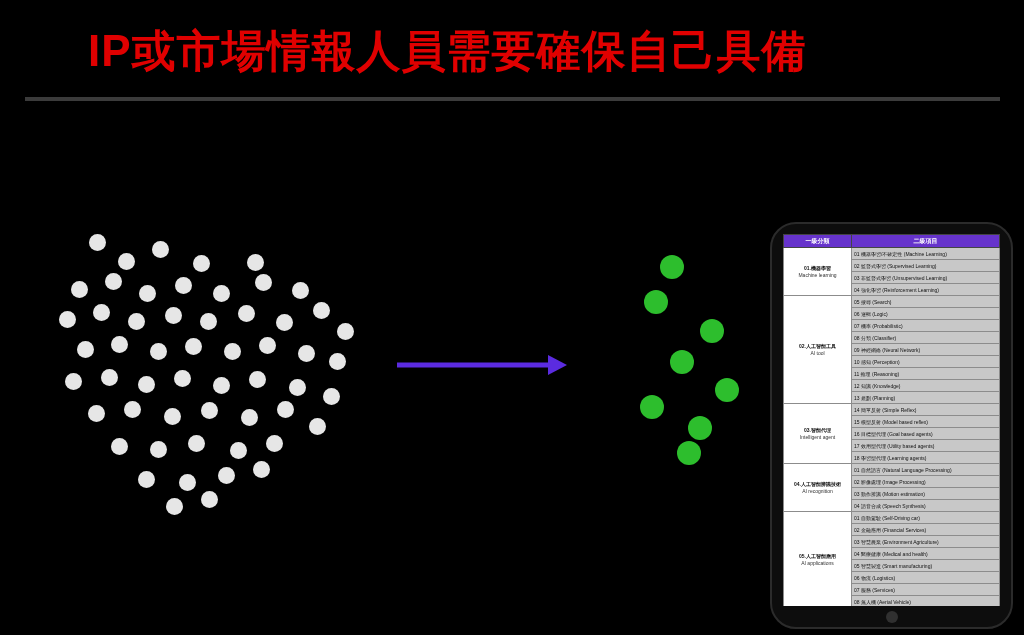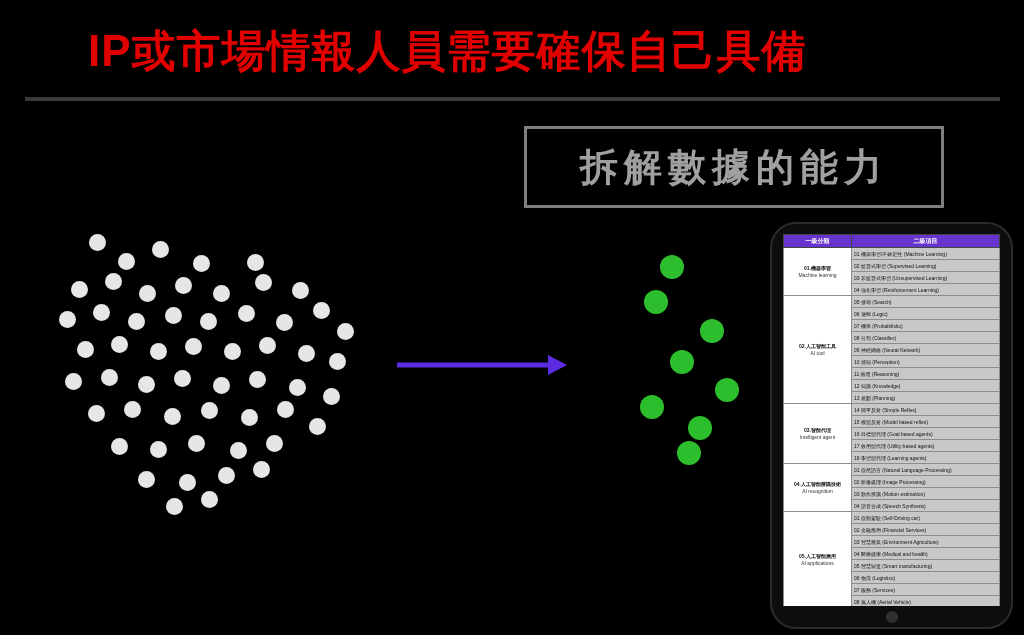--- a/index.html
+++ b/index.html
@@ -125,23 +125,20 @@
 </head>
 <body>
 
 <div class="canvas" style="--background: #000000; --title-red: #e00000; --rule: #3b3b3b; --box-border: #7f7f7f; --box-text: #a0a0a0; --gray-dot: #e6e6e6; --green-dot: #2dbe2d; --arrow: #5b2be0; --table-header-bg: #6633cc; --table-header-text: #ffffff; --item-cell-bg: #c8c8c8;">
 
   <div class="slide-title">IP或市場情報人員需要確保自己具備</div>
 
   <div class="title-rule"></div>
 
 
-  <div class="cap-box cap-box-right">
-    <span>拆解數據的能力</span>
-  </div>
 
   <div id="gray-dots">
       <div class="dot dot-gray" style="left: 88.5px; top: 233.5px; width: 17px; height: 17px;"></div>
       <div class="dot dot-gray" style="left: 117.5px; top: 252.5px; width: 17px; height: 17px;"></div>
       <div class="dot dot-gray" style="left: 151.5px; top: 240.5px; width: 17px; height: 17px;"></div>
       <div class="dot dot-gray" style="left: 192.5px; top: 254.5px; width: 17px; height: 17px;"></div>
       <div class="dot dot-gray" style="left: 246.5px; top: 253.5px; width: 17px; height: 17px;"></div>
       <div class="dot dot-gray" style="left: 70.5px; top: 280.5px; width: 17px; height: 17px;"></div>
       <div class="dot dot-gray" style="left: 104.5px; top: 272.5px; width: 17px; height: 17px;"></div>
       <div class="dot dot-gray" style="left: 138.5px; top: 284.5px; width: 17px; height: 17px;"></div>

